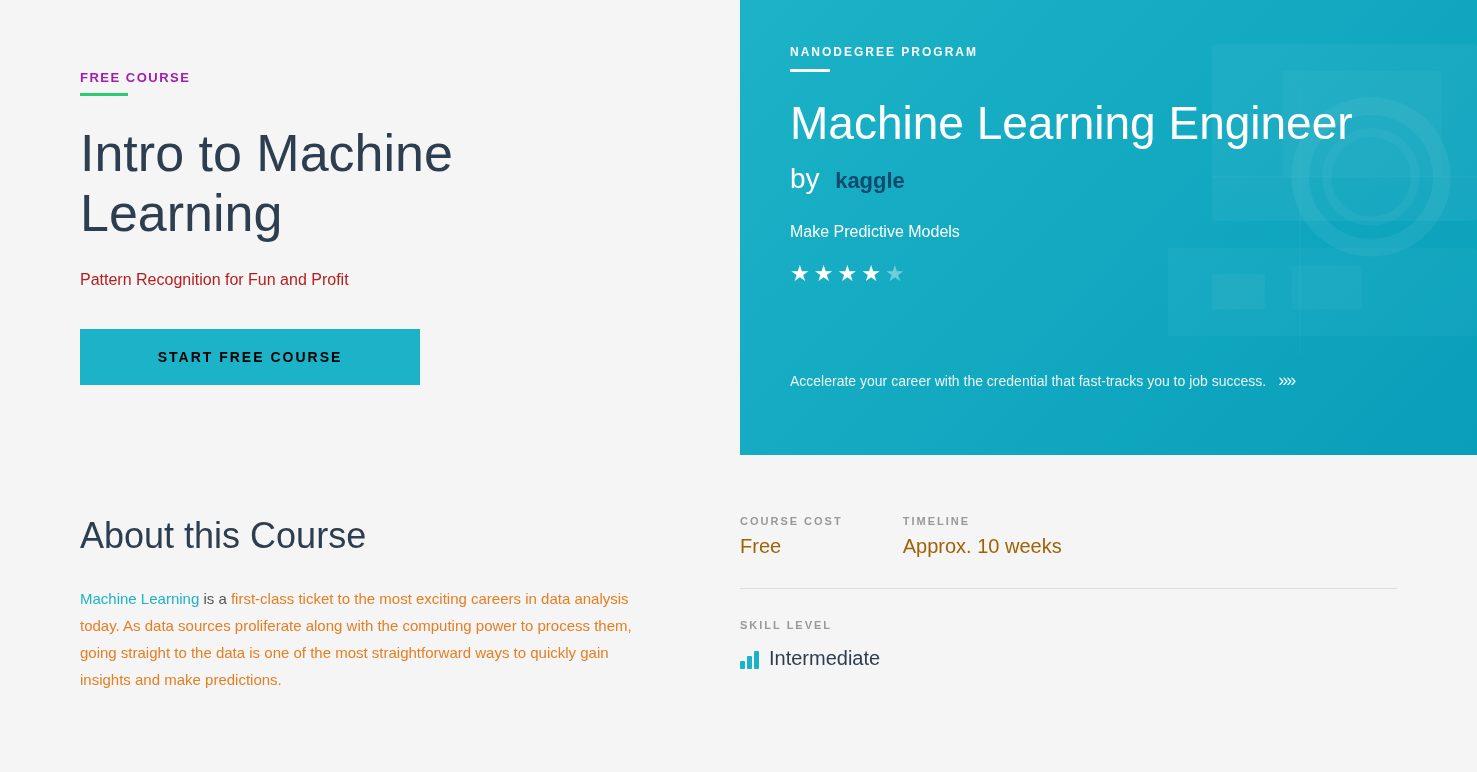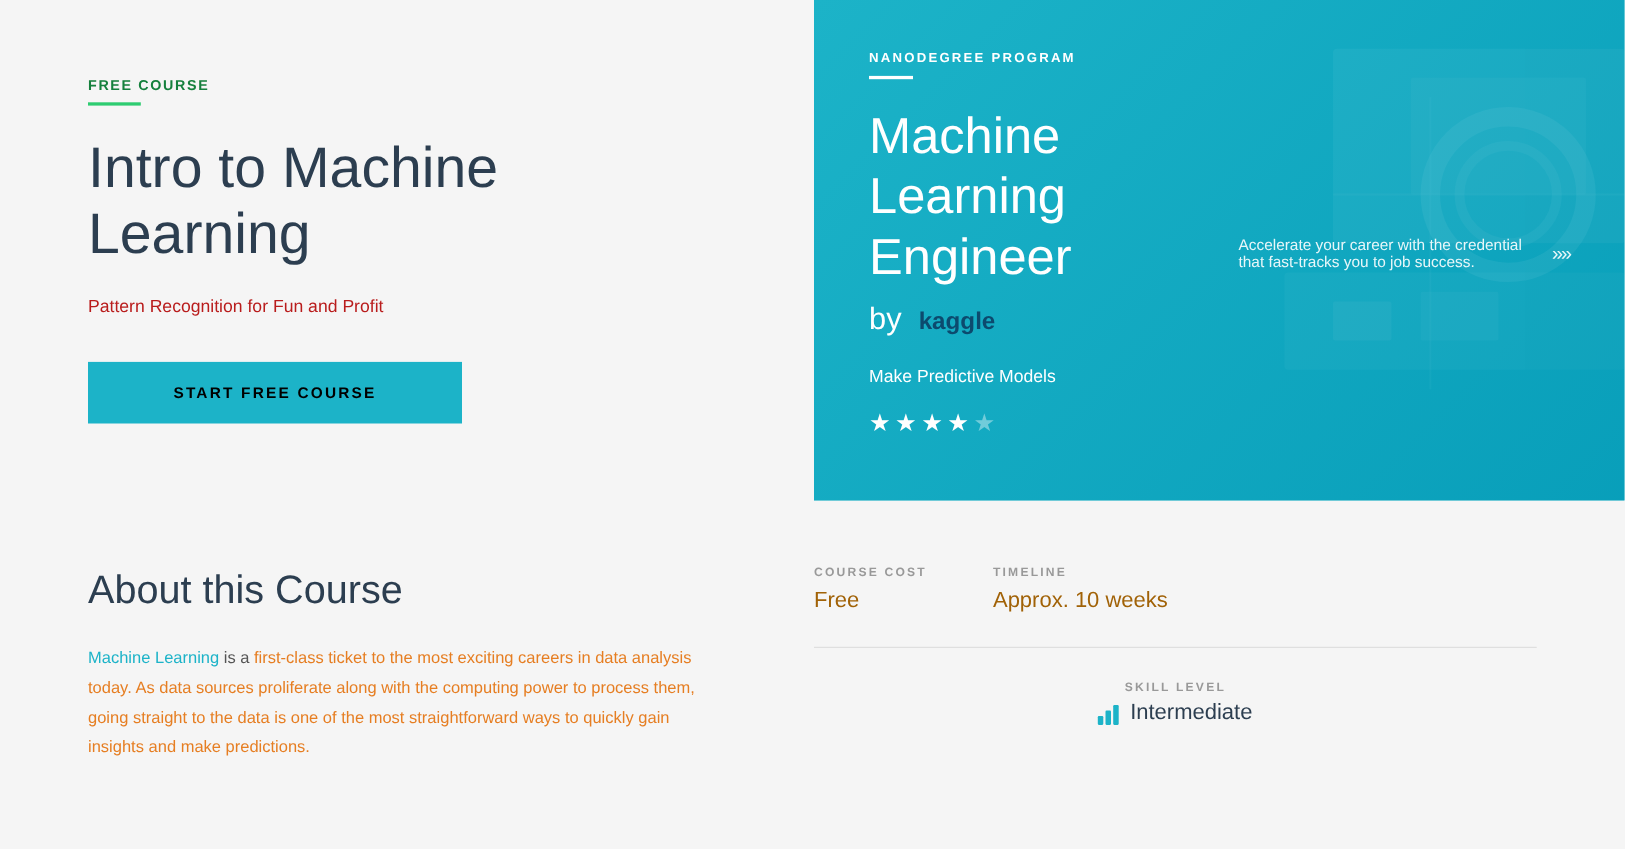--- a/index.html
+++ b/index.html
@@ -27,21 +27,21 @@
       display: flex;
       flex-direction: column;
       justify-content: center;
       padding: 60px 80px;
     }
 
     .free-course-label {
       font-size: 13px;
       font-weight: 700;
       letter-spacing: 1.5px;
-      color: #15803d;
+      color: #a21caf;
       text-transform: uppercase;
       margin-bottom: 8px;
     }
 
     .free-course-underline {
       width: 48px;
       height: 3px;
       background: #2ecc71;
       margin-bottom: 28px;
     }
@@ -76,23 +76,23 @@
       text-align: center;
     }
 
     
     .right-panel {
       flex: 1;
       background: #1cb3c8;
       position: relative;
       overflow: hidden;
       display: flex;
-      flex-direction: row;
+      flex-direction: column;
       justify-content: space-between;
-      padding: 45px 50px 40px 50px;
+      padding: 45px 50px 64px 50px;
     }
 
     .right-panel-bg {
       position: absolute;
       top: 0; left: 0; right: 0; bottom: 0;
       background: linear-gradient(135deg, rgba(28,179,200,0.85) 0%, rgba(0,150,180,0.7) 100%);
       z-index: 0;
     }
 
     
@@ -246,21 +246,21 @@
 
     .meta-value {
       font-size: 20px;
       color: #a16207;
       font-weight: 400;
     }
 
     .skill-section {
       display: flex;
       flex-direction: column;
-      align-items: center;
+      gap: 10px;
     }
 
     .skill-label {
       font-size: 11px;
       font-weight: 700;
       letter-spacing: 2px;
       color: #999;
       text-transform: uppercase;
       margin-bottom: 6px;
     }

